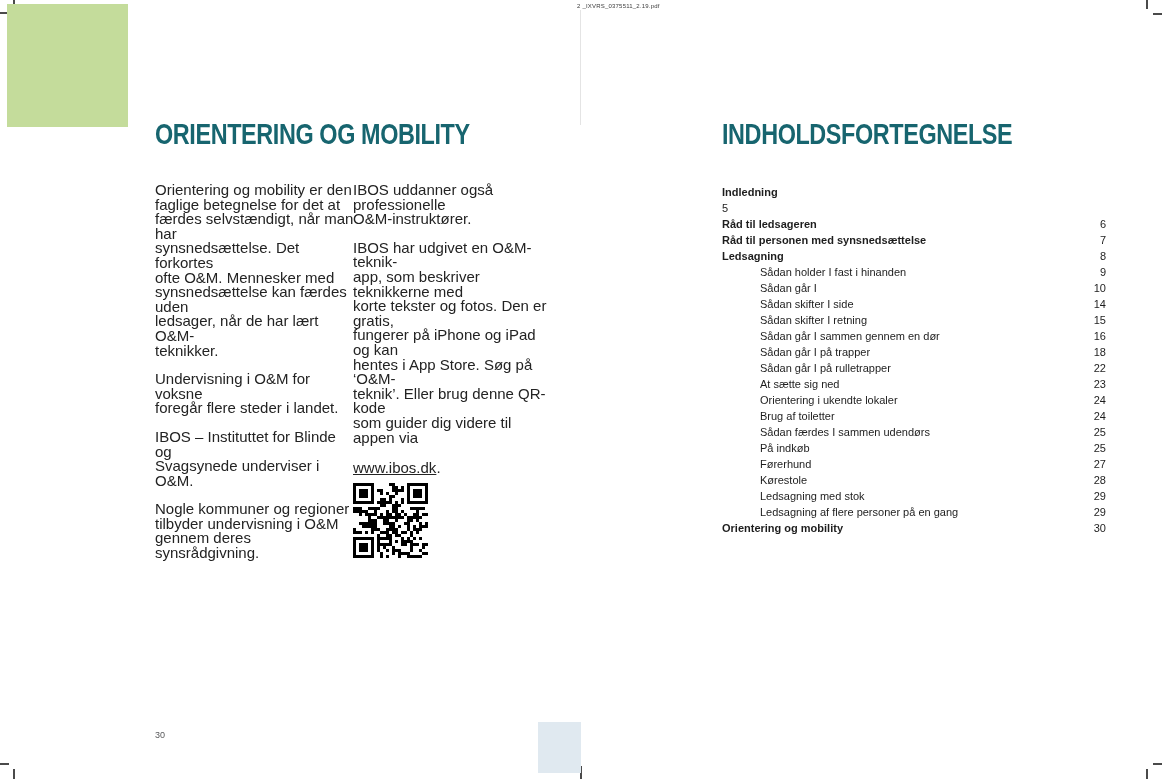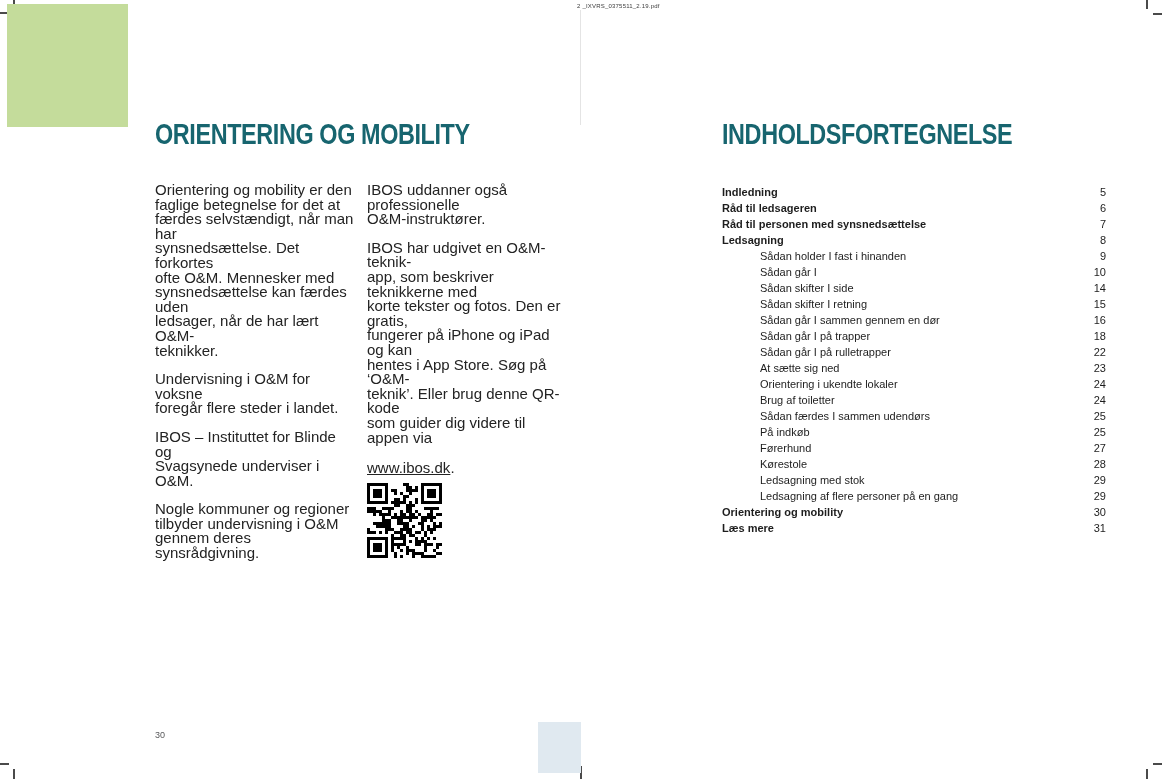--- a/index.html
+++ b/index.html
@@ -34,31 +34,31 @@
   .fold-line{position:absolute;left:580px;top:10px;width:1px;height:115px;background:#e4e4e4;}
   .page-title{
     position:absolute;top:119px;margin:0;color:var(--teal);
     font-size:30px;font-weight:700;line-height:1;letter-spacing:-0.5px;
     transform:scaleX(0.78);transform-origin:left top;white-space:nowrap;
   }
   .title-left{left:155px;}
   .title-right{left:722px;}
   .bodycol{position:absolute;top:183px;width:200px;font-size:15px;line-height:14.6px;color:var(--ink);}
   .col1{left:155px;}
-  .col2{left:367px;}
+  .col2{left:353px;}
   .bodycol p{margin:0 0 14px 0;white-space:pre-line;}
   .linkline{margin:0;}
   .linkline a{color:var(--ink);text-decoration:underline;cursor:pointer;}
   .qr-wrap{margin-top:7px;width:75px;height:75px;}
   .page-num{position:absolute;left:155px;top:730px;font-size:9px;color:#58595b;}
   .toc{position:absolute;left:722px;top:184px;width:384px;}
   .toc-row{display:flex;justify-content:space-between;align-items:baseline;font-size:11px;line-height:16px;cursor:pointer;}
   .toc-row.top{margin-top:0;}
   .toc-row.sub{padding-left:38px;}
-  .toc-row:first-child{margin-top:0;}
+  .toc-row:first-child{margin-top:0;flex-direction:column;}
   .toc-row.top .toc-label{font-weight:700;}
   .toc-page{font-weight:400;color:#1d1d1d;}
   .toc-label{color:#1d1d1d;}
 </style>
 </head>
 <body>
 
 <div class="canvas">
 
   <div class="crop cm-tl-v"></div>
@@ -414,19 +414,15 @@
         <span class="toc-page">29</span>
       </div>
       <div class="toc-row sub">
         <span class="toc-label">Ledsagning af flere personer på en gang</span>
         <span class="toc-page">29</span>
       </div>
       <div class="toc-row top">
         <span class="toc-label">Orientering og mobility</span>
         <span class="toc-page">30</span>
       </div>
-      <div class="toc-row top">
-        <span class="toc-label">Læs mere</span>
-        <span class="toc-page">31</span>
-      </div>
     </div>
 
 </div>
 
 </body></html>

